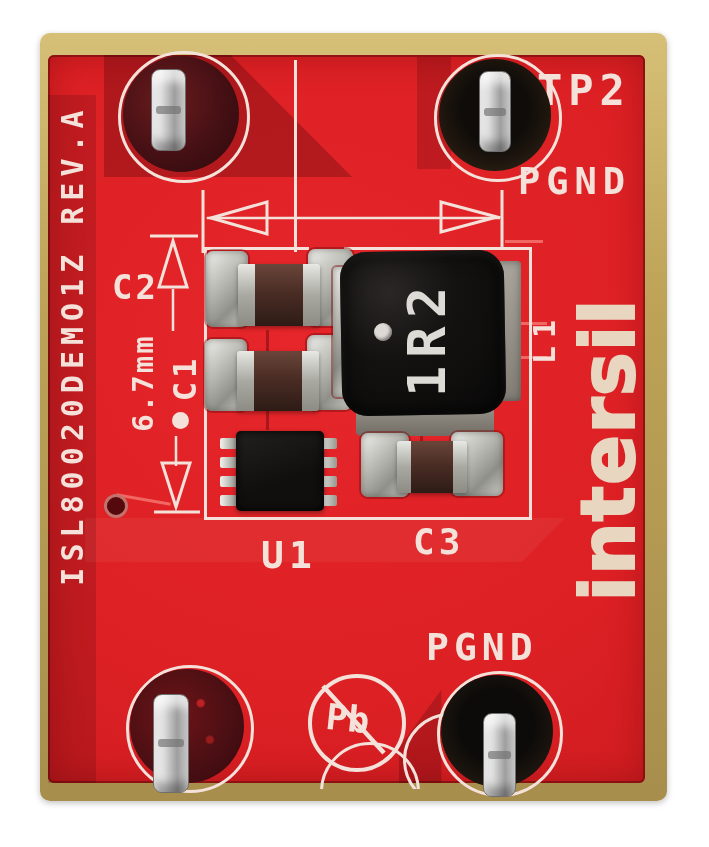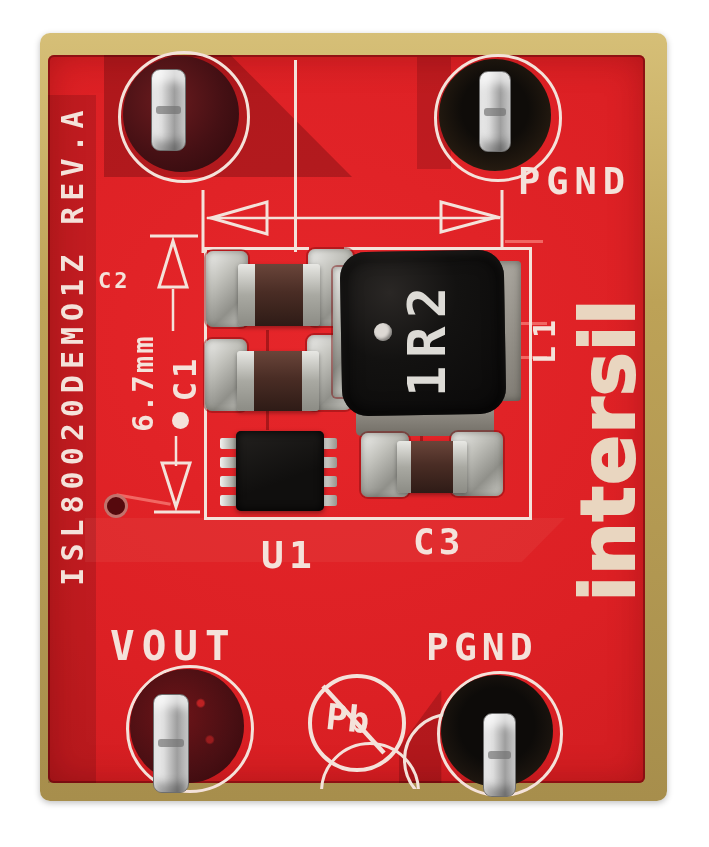--- a/index.html
+++ b/index.html
@@ -147,29 +147,29 @@
   <div class="tp-loop" style="left:153px;top:694px;width:34px;height:97px;">
     <div class="notch"></div>
     </div>
 
   <div class="tp-dark" style="left:441px;top:675px;width:112px;height:112px;
               background:radial-gradient(circle at 50% 45%, #0d0b09 45%, #1f1710 75%, #4a3926 97%);"></div>
   <div class="tp-loop" style="left:483px;top:713px;width:31px;height:82px;">
     <div class="notch"></div>
     </div>
 
+  <div class="lbl" style="left:537px;top:70px;font-size:42px;letter-spacing:6px;">TP2</div>
   <div class="lbl" style="left:518px;top:163px;font-size:37px;letter-spacing:6px;">PGND</div>
-  <div class="lbl" style="left:98px;top:270px;font-size:22px;letter-spacing:3px;">C2</div>
+  <div class="lbl" style="left:112px;top:270px;font-size:34px;letter-spacing:3px;">C2</div>
   <div class="lbl rot" style="left:88px;top:367px;width:110px;height:32px;font-size:29px;letter-spacing:2px;">6.7mm</div>
   <div class="lbl rot" style="left:155px;top:361px;width:60px;height:34px;font-size:32px;letter-spacing:4px;">C1</div>
   <div class="dot" style="left:172px;top:412px;width:17px;height:17px;background:#f4e2da;box-shadow:none;"></div>
   <div class="lbl rot" style="left:513px;top:322px;width:64px;height:32px;font-size:30px;letter-spacing:8px;">L1</div>
   <div class="lbl" style="left:261px;top:536px;font-size:38px;letter-spacing:5px;">U1</div>
   <div class="lbl" style="left:413px;top:524px;font-size:36px;letter-spacing:4px;">C3</div>
-  <div class="lbl" style="left:110px;top:626px;font-size:41px;letter-spacing:7px;">VOUT</div>
   <div class="lbl" style="left:426px;top:628px;font-size:38px;letter-spacing:5px;">PGND</div>
   <div class="lbl" style="left:326px;top:701px;font-size:36px;letter-spacing:0px;transform:rotate(6deg);">Pb</div>
   <div class="lbl rot" style="left:-177px;top:328px;width:500px;height:34px;font-size:30px;letter-spacing:6px;">ISL80020DEMO1Z REV.A</div>
   <div class="lbl rot" style="left:393px;top:410px;width:430px;height:80px;font-size:74px;letter-spacing:1px;
               color:#e9d6c0;font-family:'DejaVu Sans',sans-serif;font-weight:bold;
               -webkit-text-stroke:2px #e9d6c0;">intersil</div>
 
   <svg class="linework" width="709" height="847" viewBox="0 0 709 847">
     <g stroke="#f4e2da" fill="none">
       <line x1="207" y1="218" x2="500" y2="218" stroke-width="2.5"></line>

